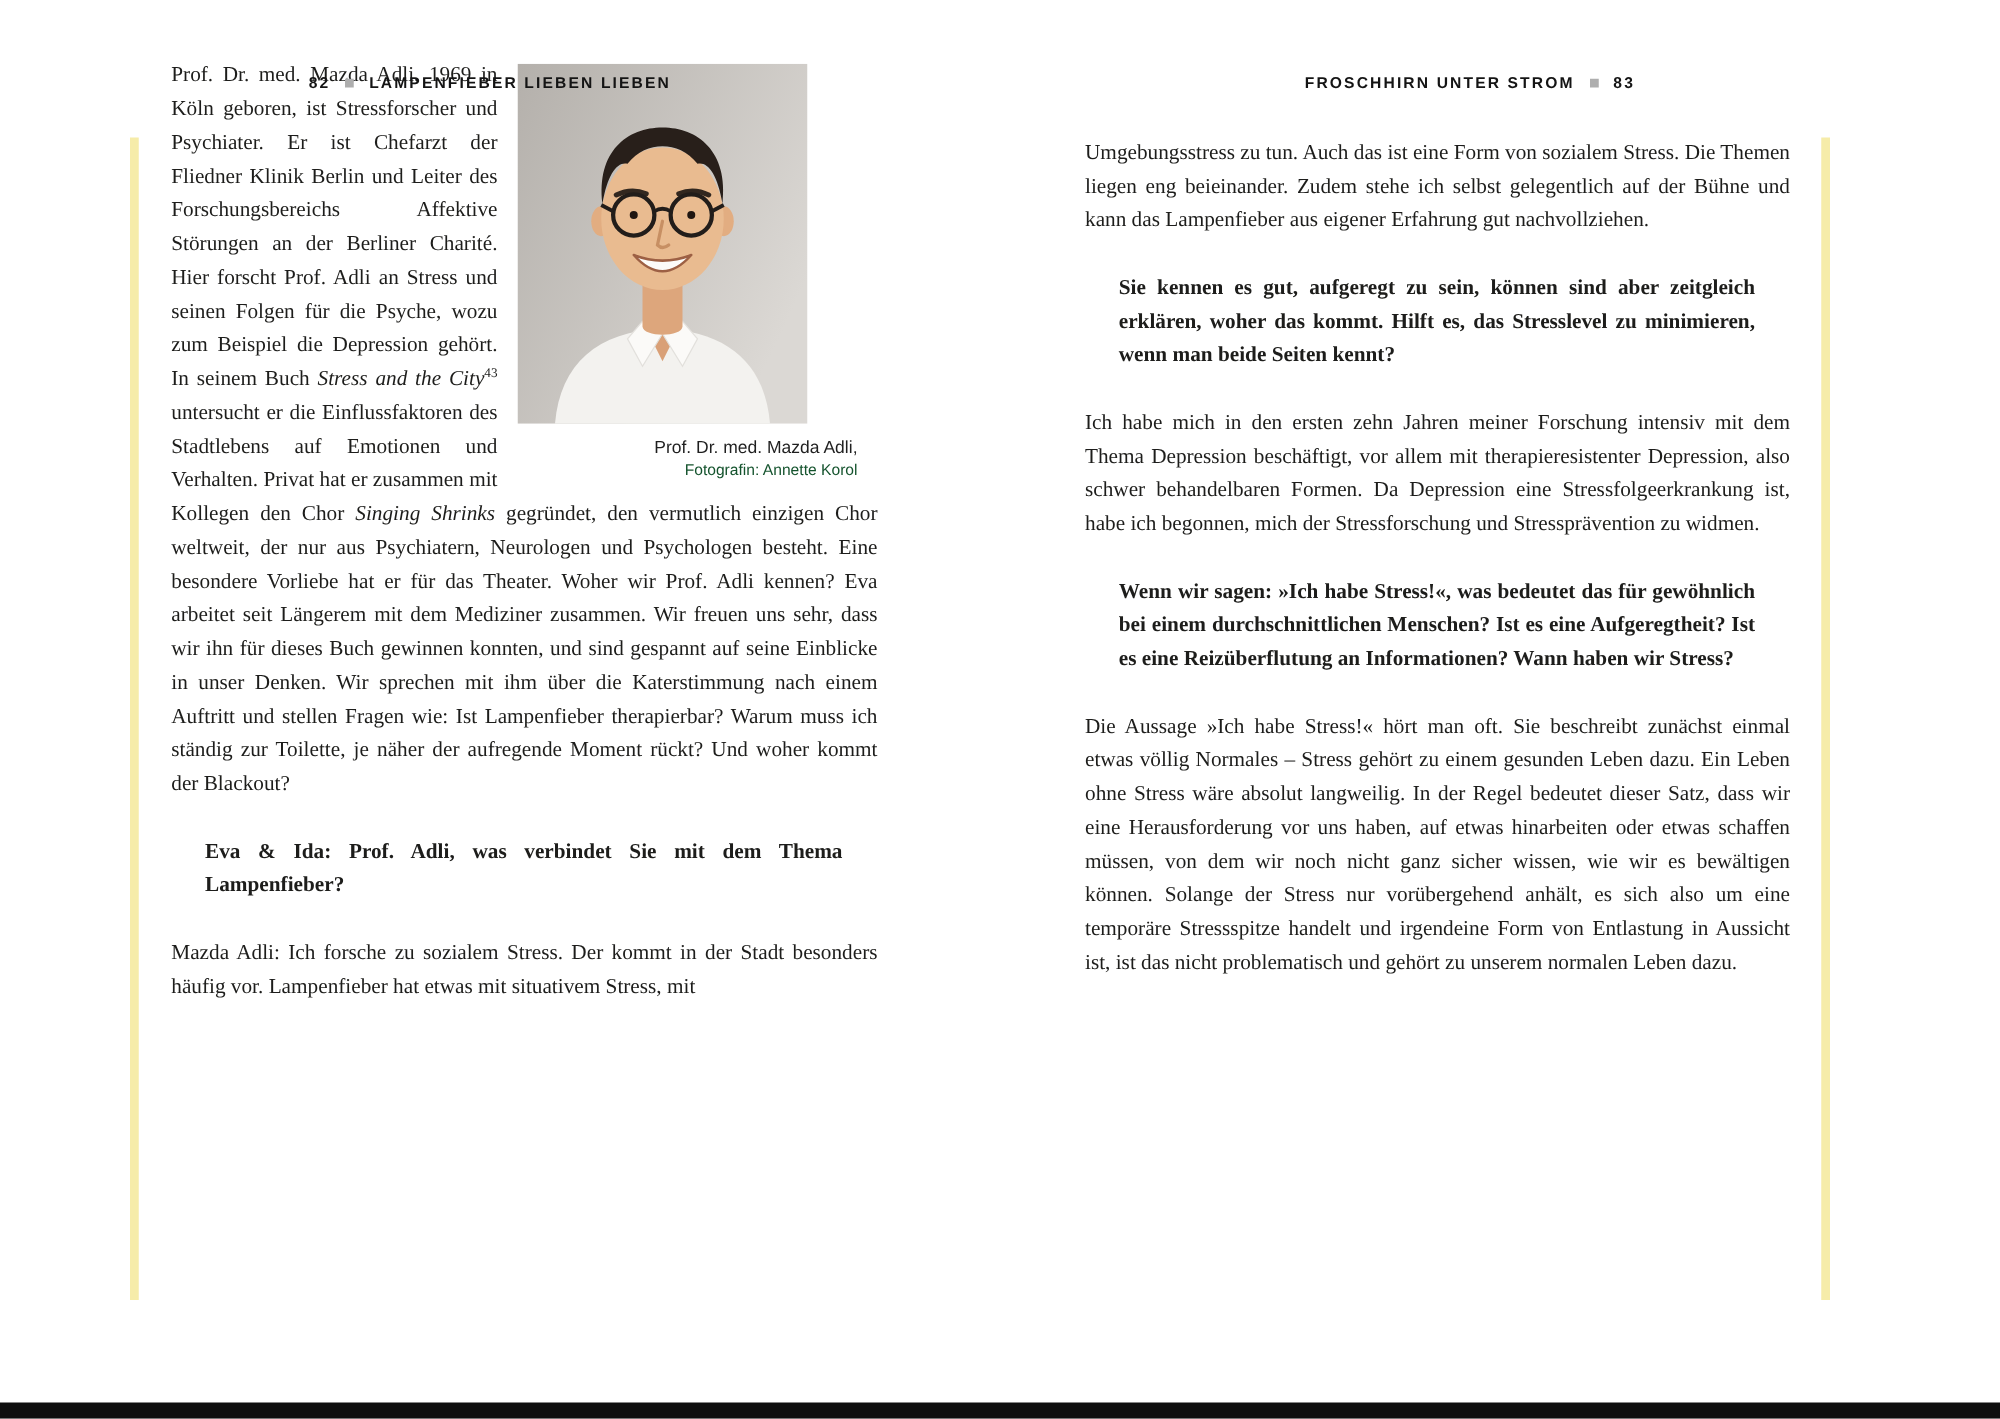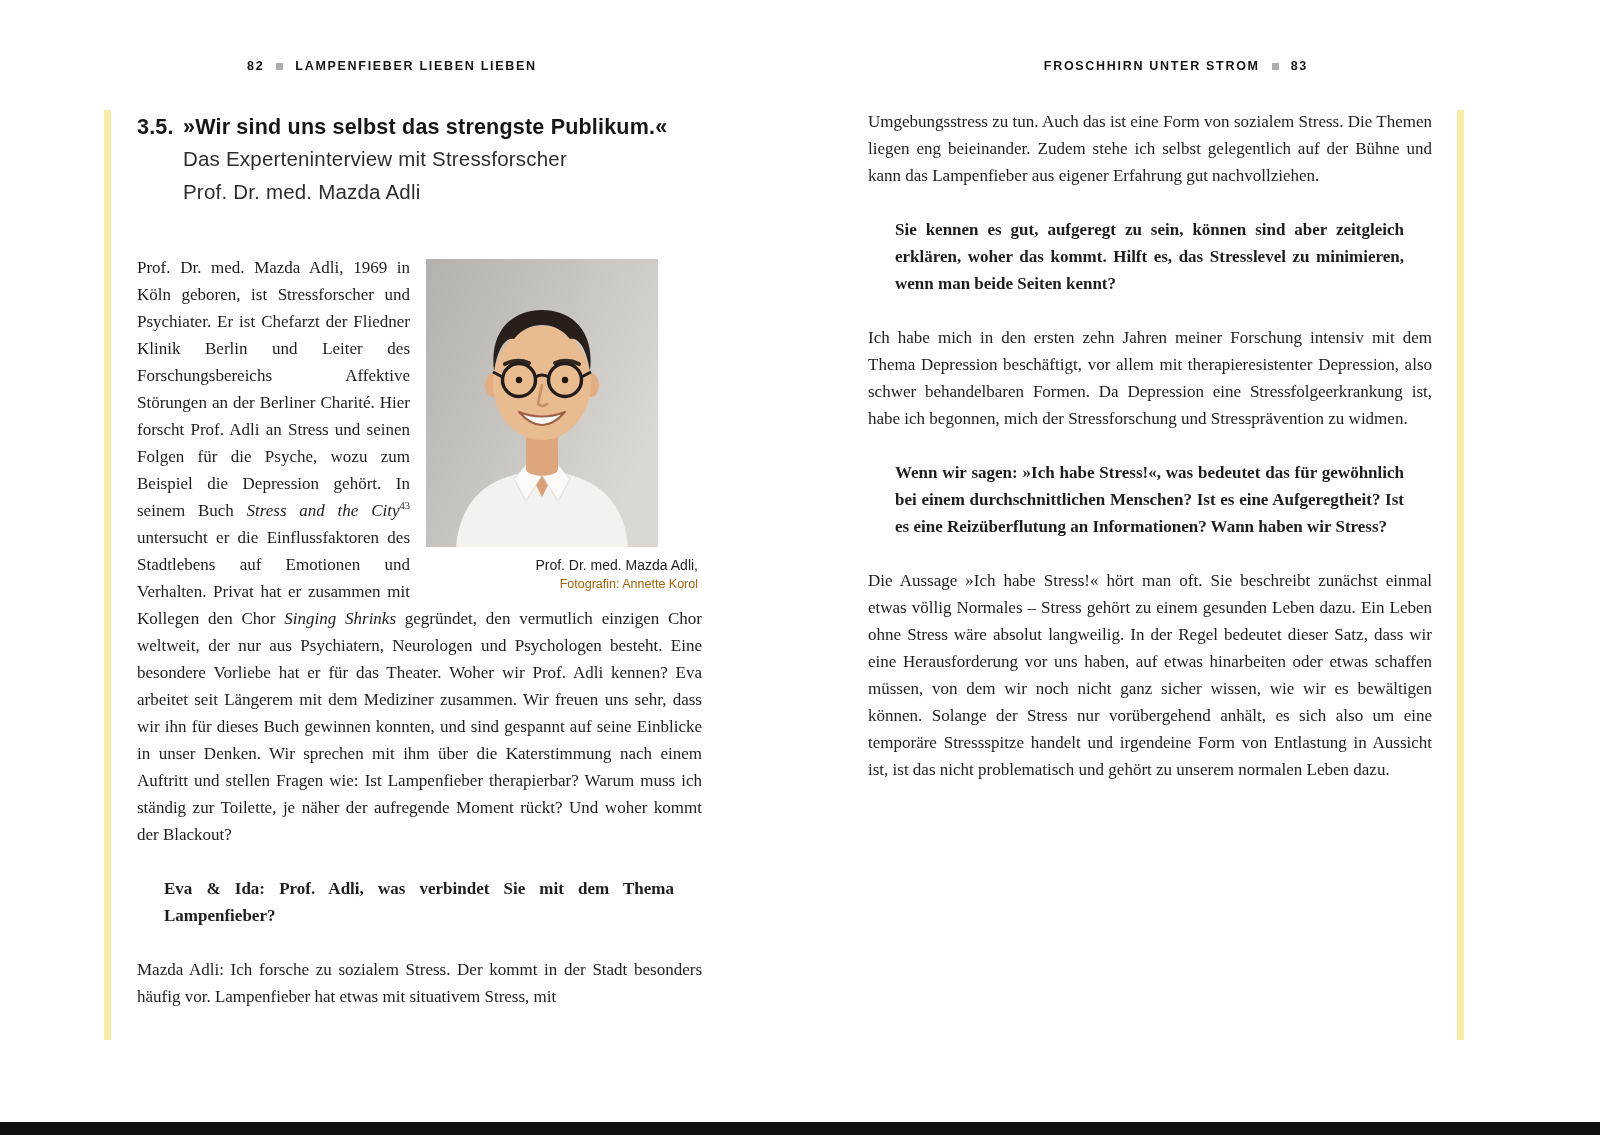--- a/index.html
+++ b/index.html
@@ -45,29 +45,29 @@
   .body {
     font-size: 17px; line-height: 27px;
     text-align: justify; margin: 27px 0 0 0;
   }
   .intro { margin-top: 46px; }
   .question {
     font-weight: 700; font-size: 17px; line-height: 27px;
     text-align: justify; margin: 27px 28px 0 27px;
   }
 
-  .photo-float { float: right; width: 272px; margin: 5px 4px 6px 16px; display: block; }
+  .photo-float { float: right; width: 272px; margin: 5px 16px 6px 16px; display: block; }
   .photo { display: block; width: 232px; height: 288px; }
   .photo-caption {
     display: block; text-align: right;
     font-family: "Liberation Sans", sans-serif;
     margin-top: 9px; line-height: 19px;
   }
   .cap1 { display: block; font-size: 14px;  color: #1f1f1f; }
-  .cap2 { display: block; font-size: 12.5px; color: #a16207; }
+  .cap2 { display: block; font-size: 12.5px; color: #14532d; }
 
   .rp-content { margin-top: 108px; }
   .rp-content .first { margin-top: 0; }
 
   sup { font-size: 0.62em; vertical-align: super; line-height: 0; }
   em  { font-style: italic; }
 
   .edge-bar { position: absolute; top: 110px; height: 930px; width: 7px; background: #f6eca9; }
   .edge-left  { left: 104px; }
   .edge-right { left: 1457px; }
@@ -79,28 +79,20 @@
 <div class="edge-bar edge-left"></div>
 <div class="edge-bar edge-right"></div>
 
 <section class="page page-left">
   <header class="running-head rh-left">
     <span>82</span>
     <span class="rh-sq"></span>
     <span>LAMPENFIEBER LIEBEN LIEBEN</span>
   </header>
 
-  <div class="chapter-heading">
-    <div class="h-line1">
-      <span class="h-num">3.5.</span>
-      <span class="h-title">»Wir sind uns selbst das strengste Publikum.«</span>
-    </div>
-    <div class="h-sub">Das Experteninterview mit Stressforscher</div>
-    <div class="h-sub">Prof. Dr. med. Mazda Adli</div>
-  </div>
 
   <p class="body intro">
     <span class="photo-float">
       <svg class="photo" viewBox="0 0 232 288" xmlns="http://www.w3.org/2000/svg" aria-hidden="true">
         <defs>
           <linearGradient id="phbg" x1="0" y1="0" x2="1" y2="0.6">
             <stop offset="0" stop-color="#b4b0ab"></stop>
             <stop offset="1" stop-color="#dbd8d4"></stop>
           </linearGradient>
         </defs>

